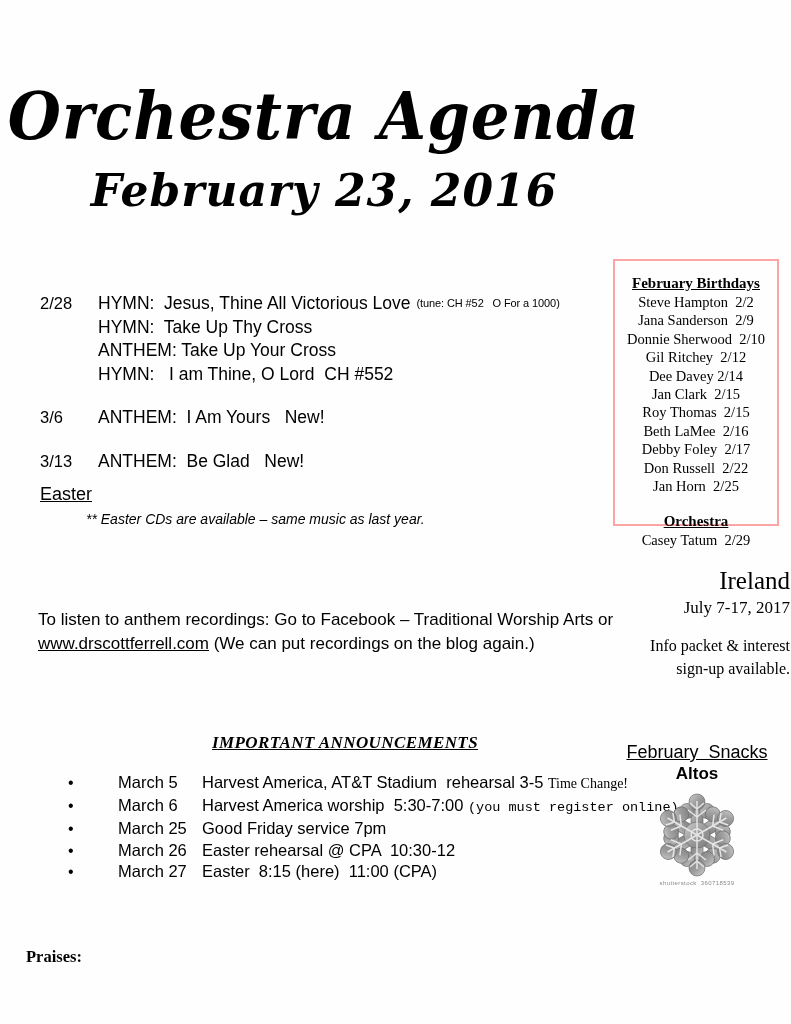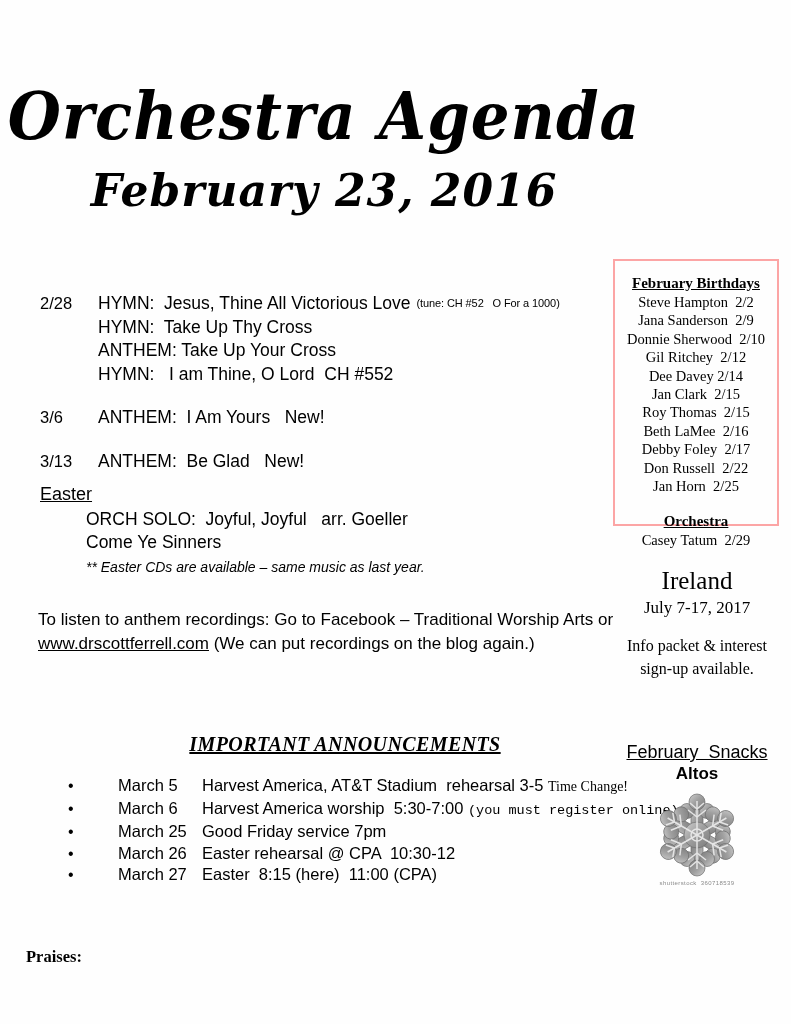--- a/index.html
+++ b/index.html
@@ -142,21 +142,21 @@
     line-height: 19px;
     margin-top: 17px;
   }
 
   
   #ireland-block {
     position: absolute;
     top: 566px;
     left: 604px;
     width: 186px;
-    text-align: center;
+    text-align: right;
     font-family: "Liberation Serif", serif;
   }
   #ireland-title { font-size: 25px; line-height: 30px; }
   #ireland-dates { font-size: 17px; line-height: 24px; }
   .ireland-info {
     font-size: 16px;
     line-height: 23px;
   }
   #ireland-info-wrap { margin-top: 14px; }
 
@@ -165,21 +165,21 @@
     position: absolute;
     top: 733px;
     left: 40px;
     width: 580px;
   }
   #announcements-heading {
     text-align: center;
     font-family: "Liberation Serif", serif;
     font-weight: 700;
     font-style: italic;
-    font-size: 20px;
+    font-size: 17px;
     text-decoration: underline;
     letter-spacing: 0.4px;
     margin-left: 30px;
   }
   #announce-list {
     list-style: none;
     margin: 19px 0 0 0;
     padding: 0;
   }
   #announce-list li {
@@ -284,24 +284,20 @@
       <div class="sched-group">
         <div class="sched-date">3/13</div>
         <div class="sched-lines">
           <div class="sched-line"><span>ANTHEM:  Be Glad   New!</span></div>
         </div>
       </div>
     </div>
 
   <div id="easter-block">
     <div id="easter-heading">Easter</div>
-    <div id="easter-items">
-        <div class="easter-item">ORCH SOLO:  Joyful, Joyful   arr. Goeller</div>
-        <div class="easter-item">Come Ye Sinners</div>
-      </div>
     <div id="easter-cd-note">** Easter CDs are available – same music as last year.</div>
   </div>
 
   <div id="listen-block">
     <div>To listen to anthem recordings:  Go to Facebook – Traditional Worship Arts or</div>
     <div><span id="listen-url">www.drscottferrell.com</span><span>  (We can put recordings on the blog again.)</span></div>
   </div>
 
   <div id="birthdays-box">
     <div id="birthdays-title">February Birthdays</div>

